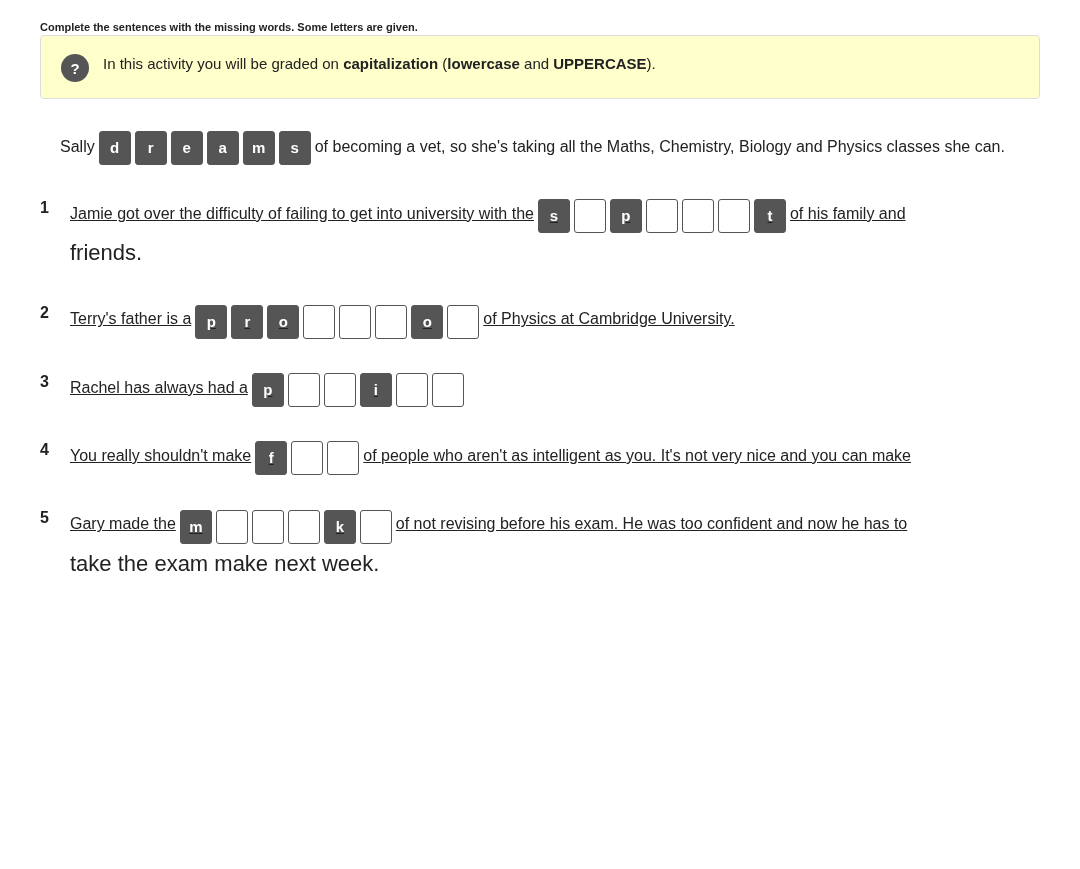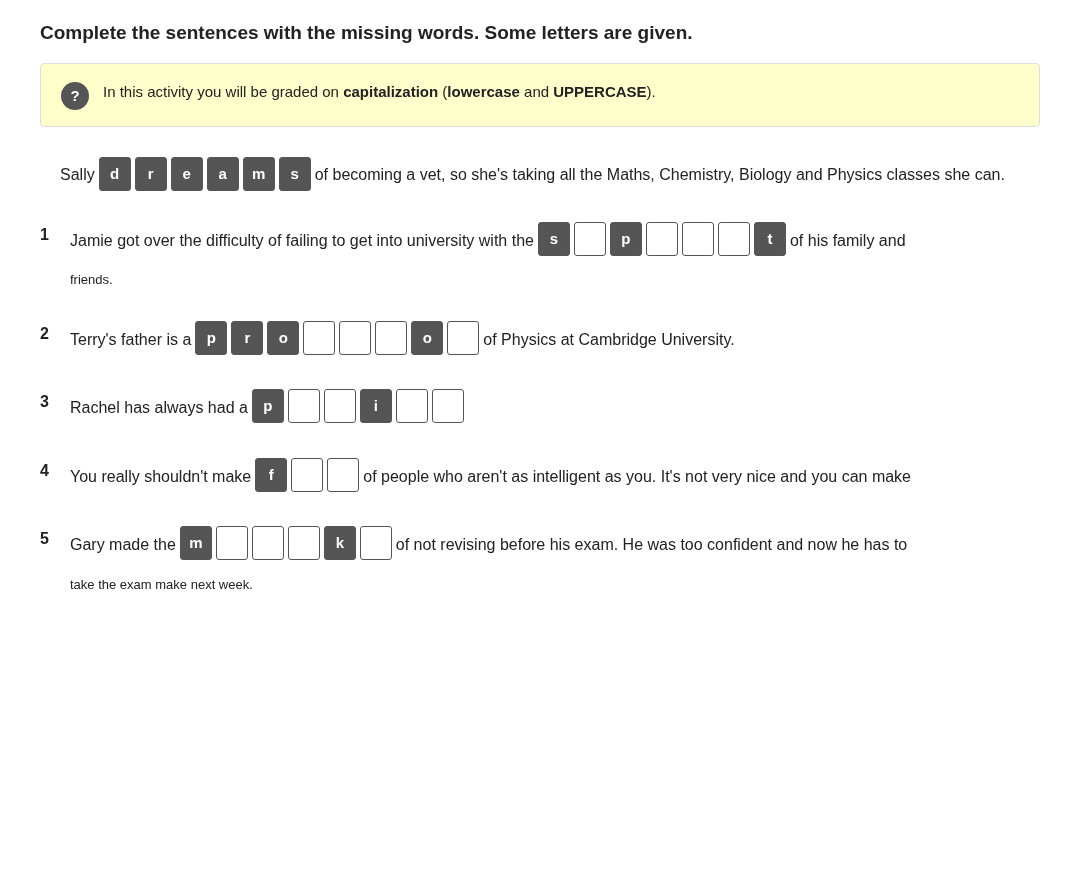--- a/index.html
+++ b/index.html
@@ -7,22 +7,21 @@
       font-family: Arial, sans-serif;
       font-size: 16px;
       background: #fff;
       color: #222;
       padding: 20px 40px;
       max-width: 1080px;
     }
 
     .instructions {
       font-weight: bold;
-      font-size: 19px;
-      margin-bottom: 16px;
+      font-size: 11px;
       line-height: 1.4;
     }
 
     .info-box {
       background: #ffffcc;
       border: 1px solid #ddd;
       border-radius: 4px;
       padding: 16px 20px;
       display: flex;
       align-items: flex-start;
@@ -52,21 +51,21 @@
     }
 
     .info-text .bold { font-weight: bold; }
     .info-text .underline { text-decoration: underline; }
     .info-text .example-bad { color: #c00; text-decoration: line-through; }
     .info-text .cross { color: #c00; font-size: 16px; }
     .info-text .check { color: #080; font-size: 16px; }
 
     .example-row {
       display: flex;
-      align-items: flex-start;
+      align-items: flex-end;
       flex-wrap: wrap;
       gap: 4px;
       margin-bottom: 30px;
       padding-left: 20px;
       line-height: 2.2;
     }
 
     .exercise-row {
       display: flex;
       align-items: flex-start;
@@ -109,30 +108,31 @@
     .sentence-text {
       font-size: 16px;
     }
 
     .multi-line-content {
       flex: 1;
     }
 
     .multi-line-top {
       display: flex;
-      align-items: flex-start;
+      align-items: flex-end;
       flex-wrap: wrap;
       gap: 4px;
       line-height: 2.4;
+      text-decoration: underline;
     }
 
     .continuation {
       display: block;
-      margin-top: 10px;
-      font-size: 13px;
+      margin-top: 2px;
+      font-size: 22px;
       line-height: 1.6;
     }
   </style>
 </head>
 <body>
 
 <div class="instructions">Complete the sentences with the missing words. Some letters are given.</div>
 
 <div class="info-box">
   <div class="help-icon">?</div>

